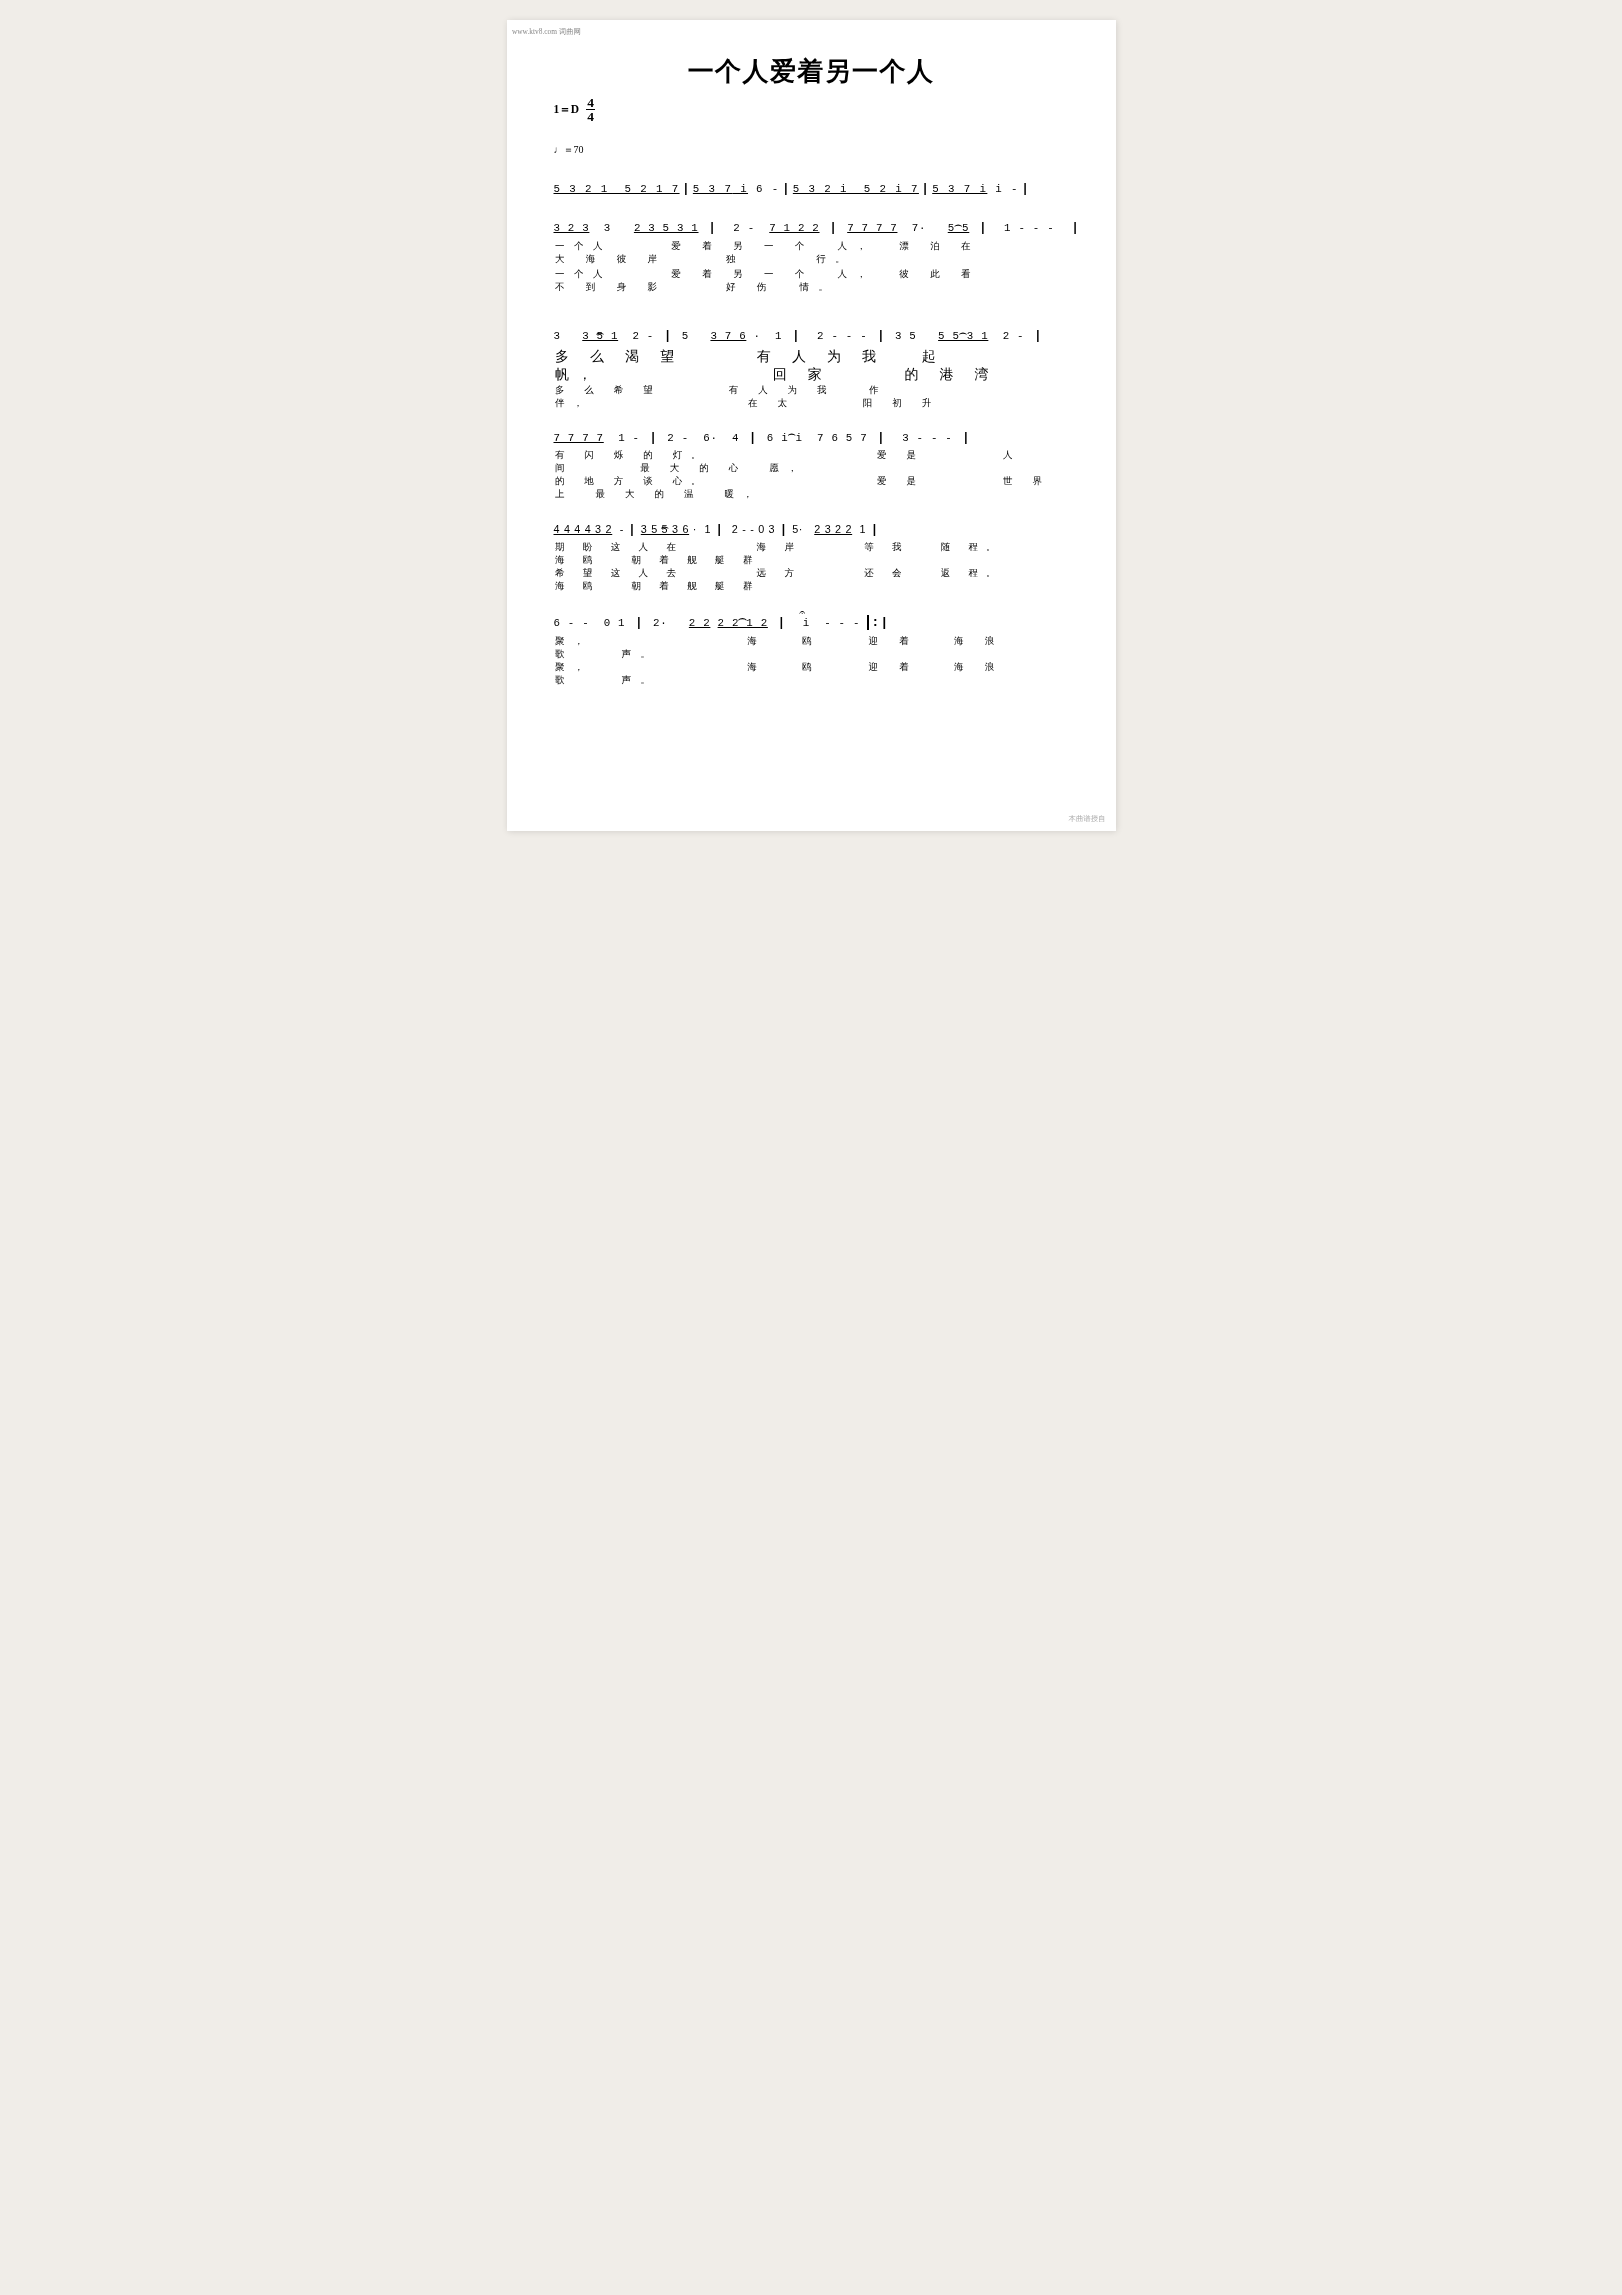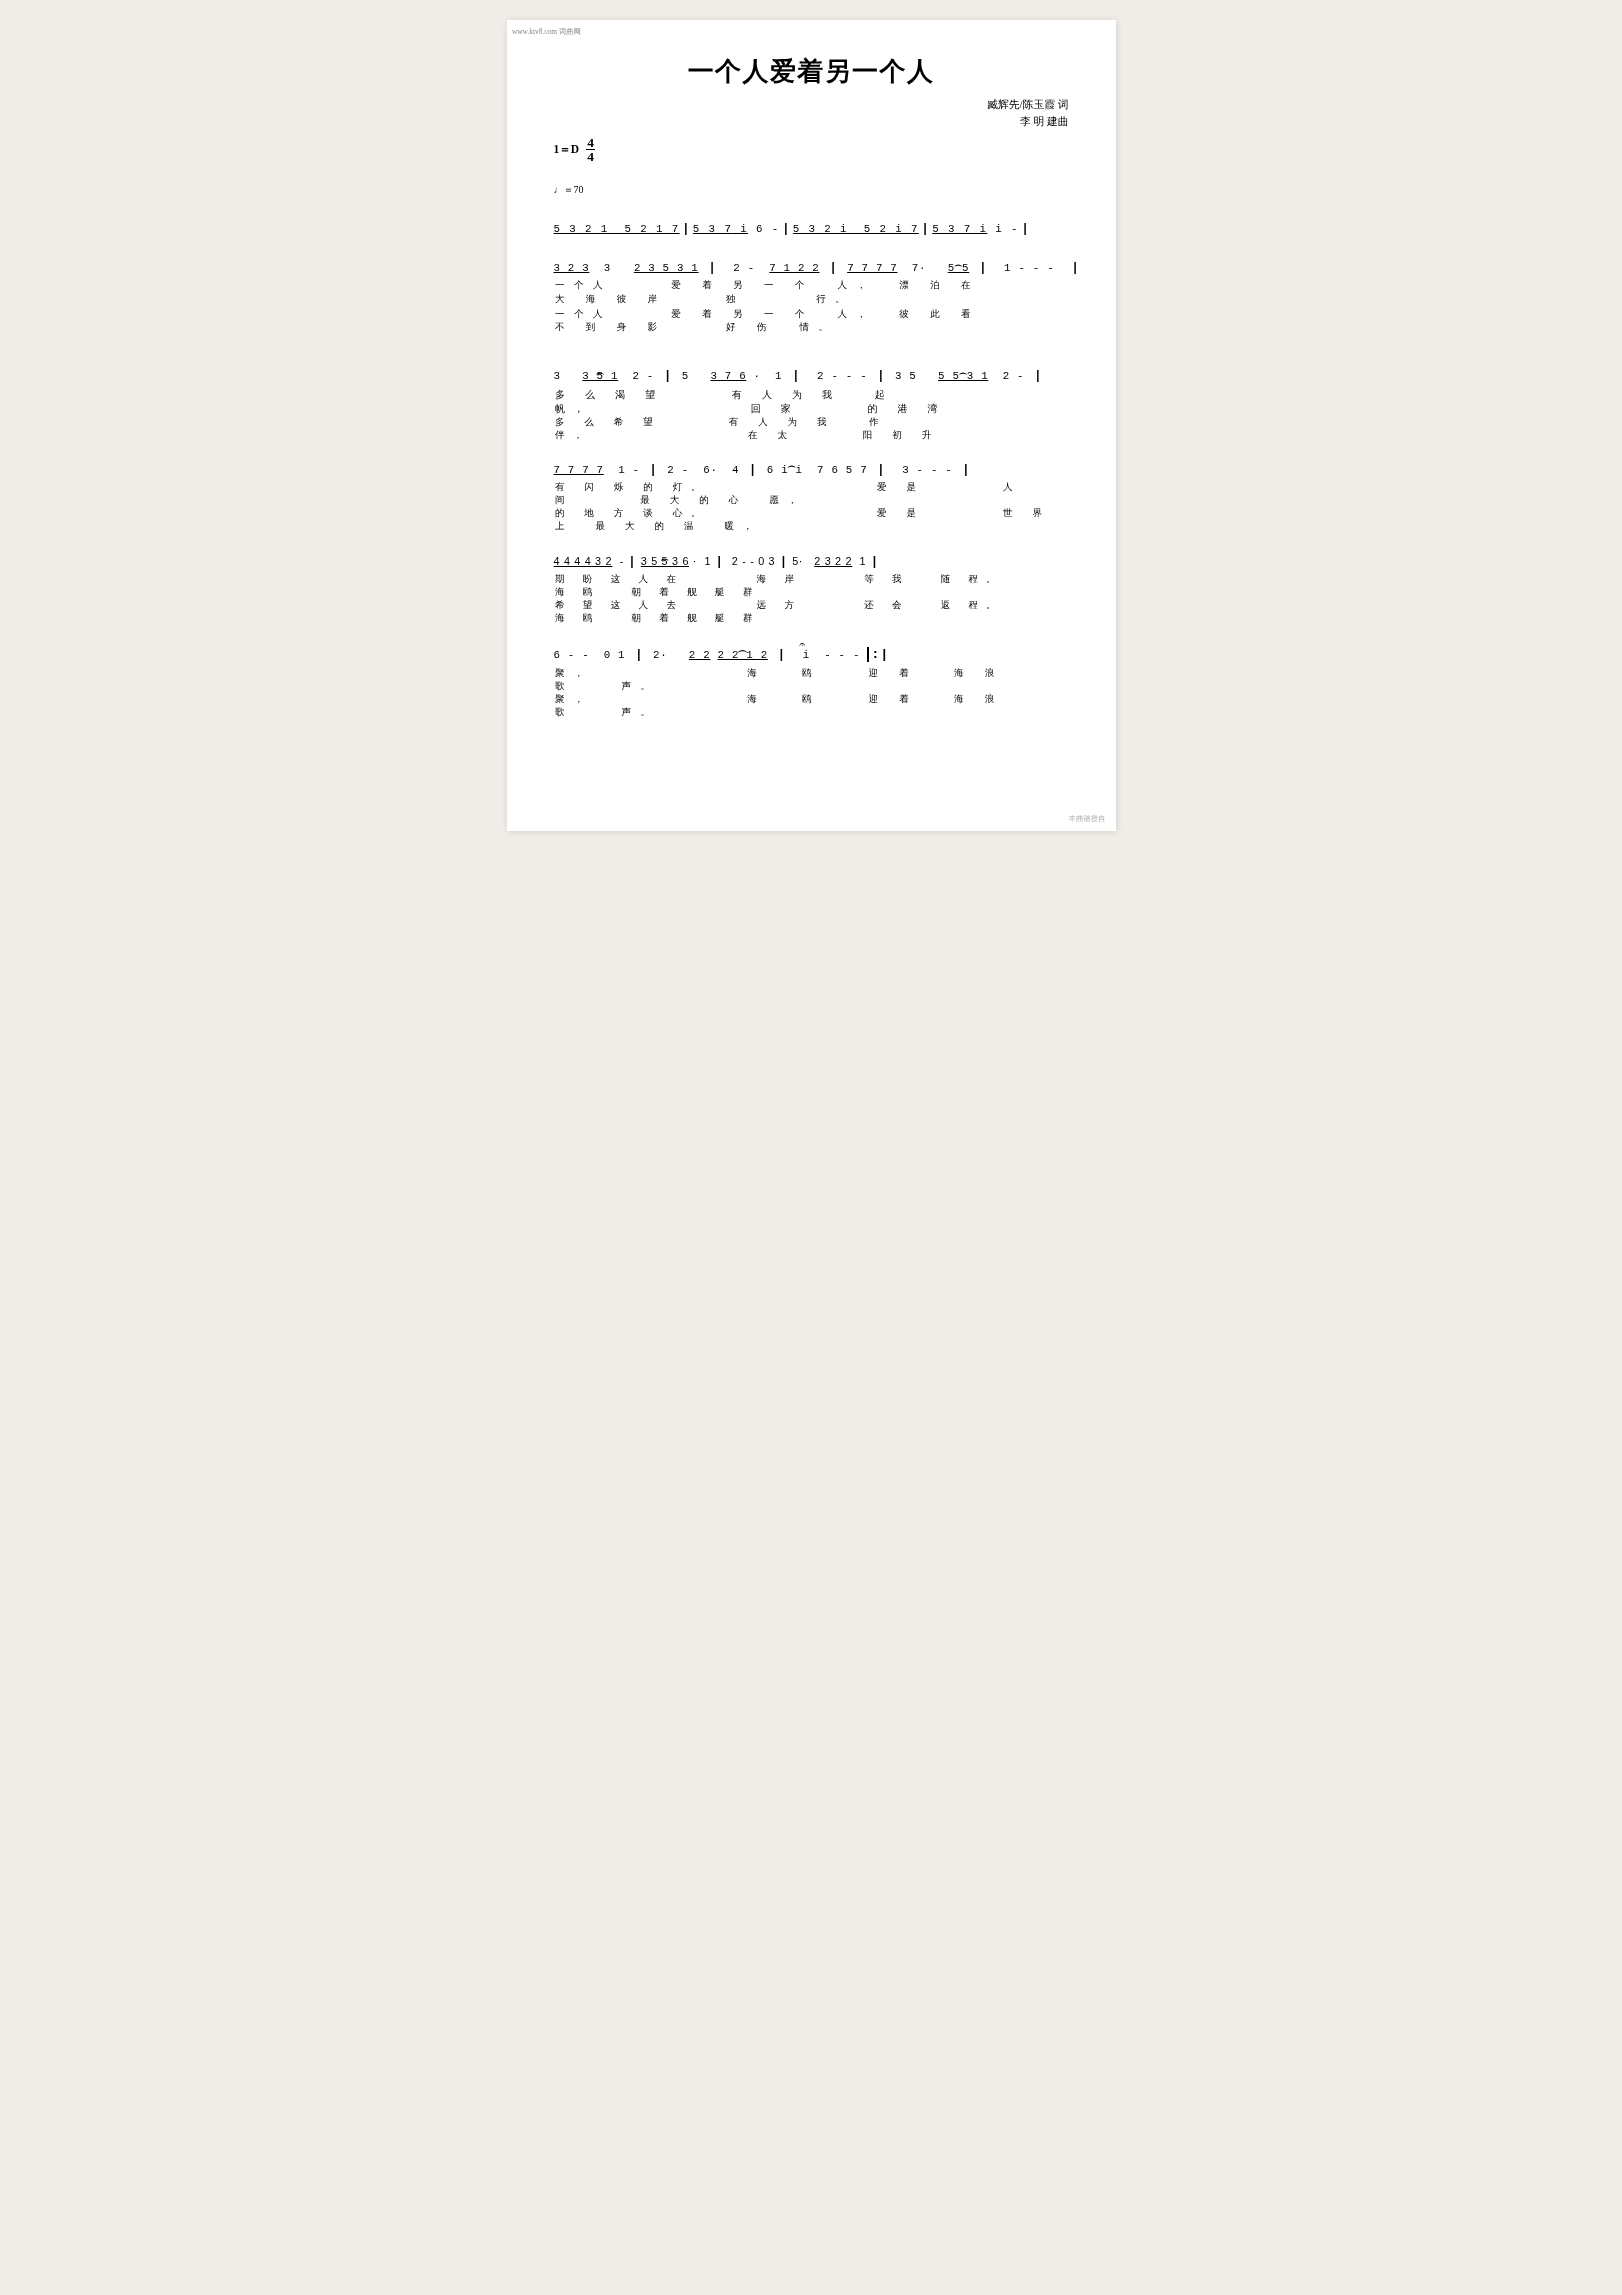--- a/index.html
+++ b/index.html
@@ -83,24 +83,20 @@
     }
   </style>
 </head>
 <body>
 
 <div class="page-wrapper">
   <div class="watermark-top">www.ktv8.com 词曲网</div>
 
   <div class="title">一个人爱着另一个人</div>
 
-  <div class="attribution">
-    <span>臧辉先/陈玉霞 词</span><br>
-    <span>李  明  建曲</span>
-  </div>
 
   <div style="margin-top:5.4px;">
     <div class="key-time">
       <span>1＝D</span>
       <span style="font-size:15px; font-weight:bold; margin-left:4px;">
         <span style="display:inline-block; vertical-align:middle; line-height:1; text-align:center; font-size:13.5px; font-weight:bold;">
           <span style="display:block; border-bottom:1px solid #000; padding:0 1.4px;">4</span>
           <span style="display:block; padding:0 1.4px;">4</span>
         </span>
       </span>
@@ -171,21 +167,21 @@
       <span>&nbsp;2 - - -</span>
       <span style="font-size:12px; font-weight:bold; padding:0 2.7px;">|</span>
       <span>3 5&nbsp;&nbsp;</span>
       <span style="position:relative; display:inline-block;">
         <span style="position:absolute; top:-5.4px; left:0; right:0; text-align:center; font-size:13.5px;">⌢</span>
         <span style="text-decoration:underline;">5 5 3 1</span>
       </span>
       <span>&nbsp;2 -</span>
       <span style="font-size:12px; font-weight:bold; padding:0 2.7px;">|</span>
     </div>
-    <div style="font-family:'SimSun',serif; font-size:10px; letter-spacing:8.8px; margin-top:1.4px; padding-left:1.4px;">
+    <div style="font-family:'SimSun',serif; font-size:14px; letter-spacing:8.8px; margin-top:1.4px; padding-left:1.4px;">
       多 么 渴 望&nbsp;&nbsp;&nbsp;&nbsp;&nbsp; 有 人 为 我&nbsp;&nbsp; 起&nbsp; 帆，&nbsp;&nbsp;&nbsp;&nbsp;&nbsp;&nbsp;&nbsp;&nbsp;&nbsp;&nbsp;&nbsp;&nbsp;&nbsp; 回 家&nbsp;&nbsp;&nbsp;&nbsp;&nbsp; 的 港 湾
     </div>
     <div style="font-family:'SimSun',serif; font-size:9.5px; letter-spacing:8.8px; padding-left:1.4px; margin-bottom:0;">
       多 么 希 望&nbsp;&nbsp;&nbsp;&nbsp;&nbsp; 有 人 为 我&nbsp;&nbsp; 作&nbsp; 伴，&nbsp;&nbsp;&nbsp;&nbsp;&nbsp;&nbsp;&nbsp;&nbsp;&nbsp;&nbsp;&nbsp;&nbsp;&nbsp; 在 太&nbsp;&nbsp;&nbsp;&nbsp;&nbsp; 阳 初 升
     </div>
   </div>
 
   <div class="score-section" style="margin-bottom:19px;">
     <div style="font-family:'Courier New',monospace; font-size:10.8px; letter-spacing:0.7px; line-height:1.6; white-space:nowrap;">
       <span style="text-decoration:underline;">7 7 7 7</span>

